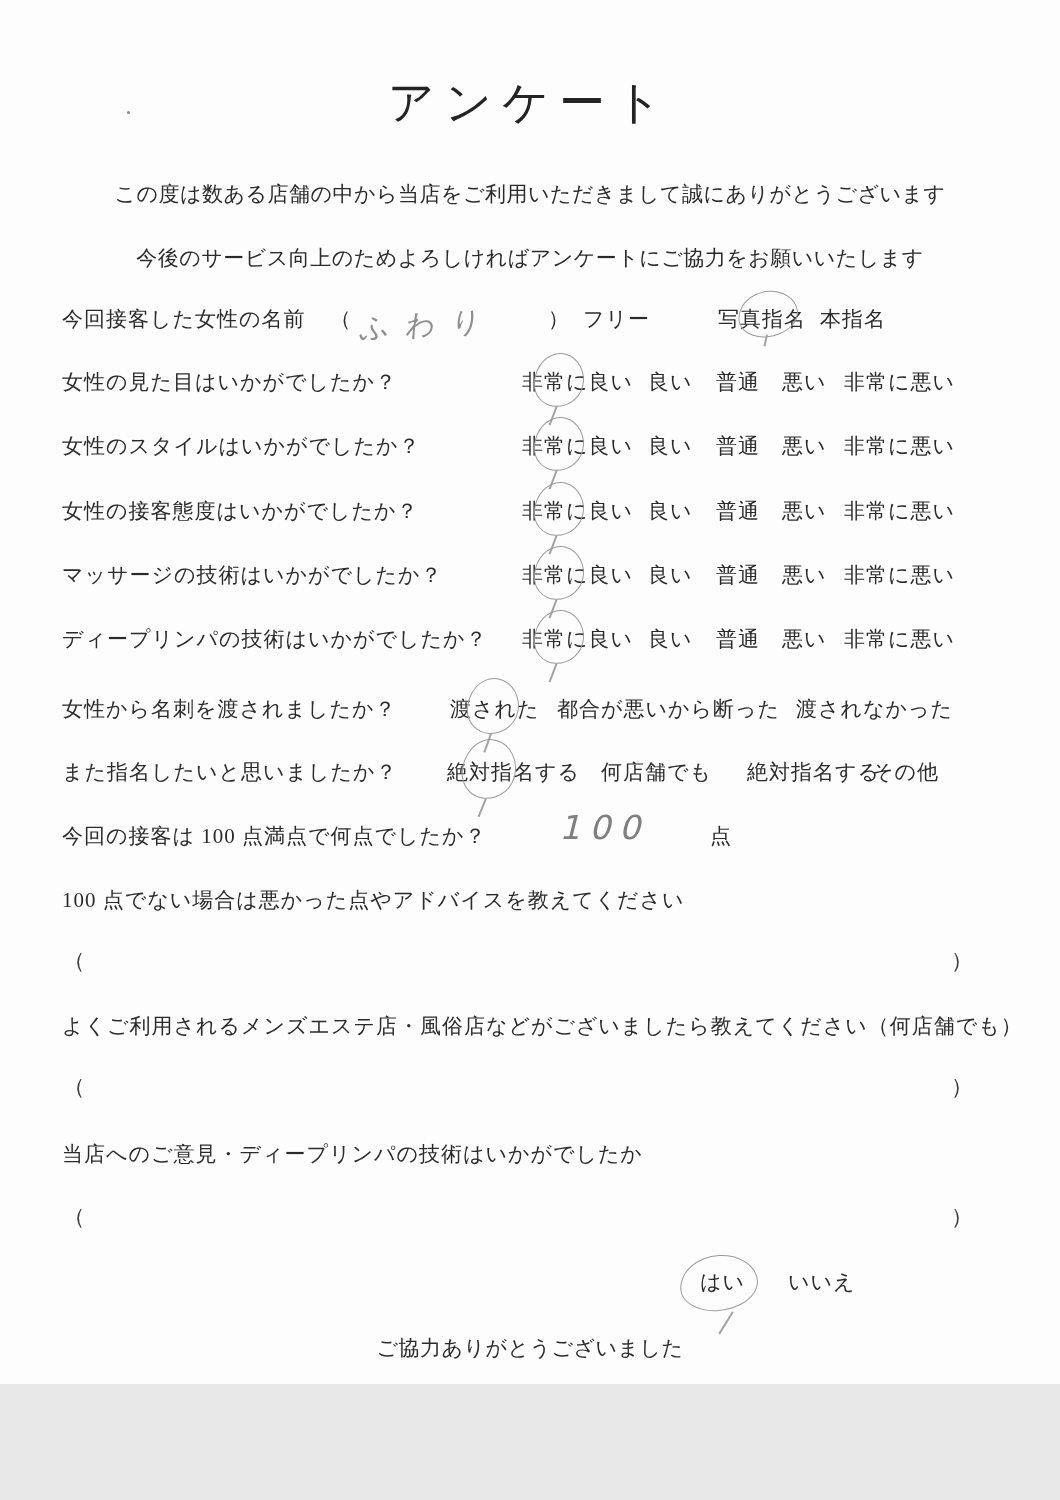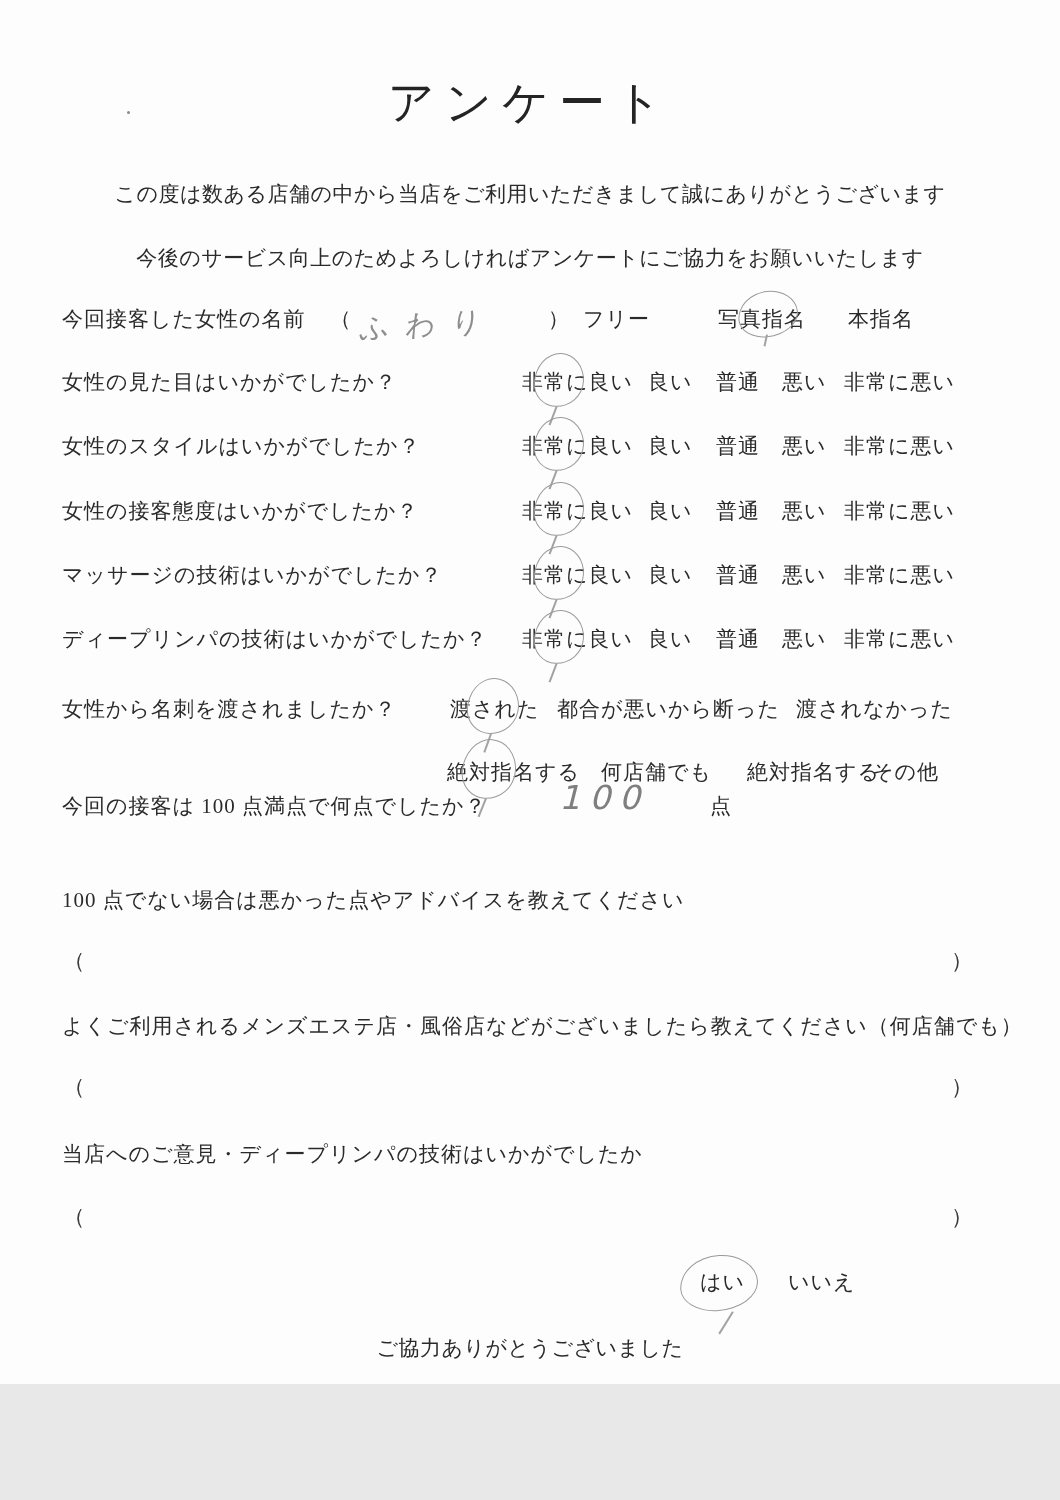--- a/index.html
+++ b/index.html
@@ -71,21 +71,21 @@
   <div class="centered intro" style="top:244px">今後のサービス向上のためよろしければアンケートにご協力をお願いいたします</div>
   <div class="centered intro" style="top:180px">この度は数ある店舗の中から当店をご利用いただきまして誠にありがとうございます</div>
 
   <div class="row" style="top:305px">
     <span class="q-label">今回接客した女性の名前</span>
     <span class="opt" style="left:330px">（</span>
     <span class="handwriting hw-name" style="left:360px;top:0px">ふわり</span>
     <span class="opt" style="left:548px">）</span>
     <span class="opt" style="left:583px">フリー</span>
     <span class="opt" style="left:718px">写真指名</span>
-    <span class="opt" style="left:848px">本指名</span>
+    <span class="opt" style="left:820px">本指名</span>
     <span class="hand-circle name-circle"></span>
   </div>
 
   <div class="row" style="top:368px">
     <span class="q-label">女性の見た目はいかがでしたか？</span>
     <span class="opt" style="left:522px">非常に良い</span>
     <span class="opt" style="left:648px">良い</span>
     <span class="opt" style="left:716px">普通</span>
     <span class="opt" style="left:782px">悪い</span>
     <span class="opt" style="left:844px">非常に悪い</span>
@@ -134,28 +134,29 @@
 
   <div class="row" style="top:695px">
     <span class="q-label">女性から名刺を渡されましたか？</span>
     <span class="opt" style="left:450px">渡された</span>
     <span class="opt" style="left:557px">都合が悪いから断った</span>
     <span class="opt" style="left:796px">渡されなかった</span>
     <span class="hand-circle card-circle"></span>
   </div>
 
   <div class="row" style="top:758px">
+    <span class="q-label">また指名したいと思いましたか？</span>
     <span class="opt" style="left:447px">絶対指名する</span>
     <span class="opt" style="left:601px">何店舗でも</span>
     <span class="opt" style="left:747px">絶対指名する</span>
     <span class="opt" style="left:872px">その他</span>
     <span class="hand-circle repeat-circle"></span>
   </div>
 
-  <div class="row" style="top:792px">
+  <div class="row" style="top:822px">
     <span class="q-label">今回の接客は 100 点満点で何点でしたか？</span>
     <span class="handwriting hw-score" style="left:562px;top:-14px">100</span>
     <span class="opt" style="left:710px">点</span>
   </div>
 
   <div class="row" style="top:886px">
     <span class="q-label">100 点でない場合は悪かった点やアドバイスを教えてください</span>
   </div>
   <div class="row" style="top:946px">
     <span class="paren" style="left:63px">（</span>

